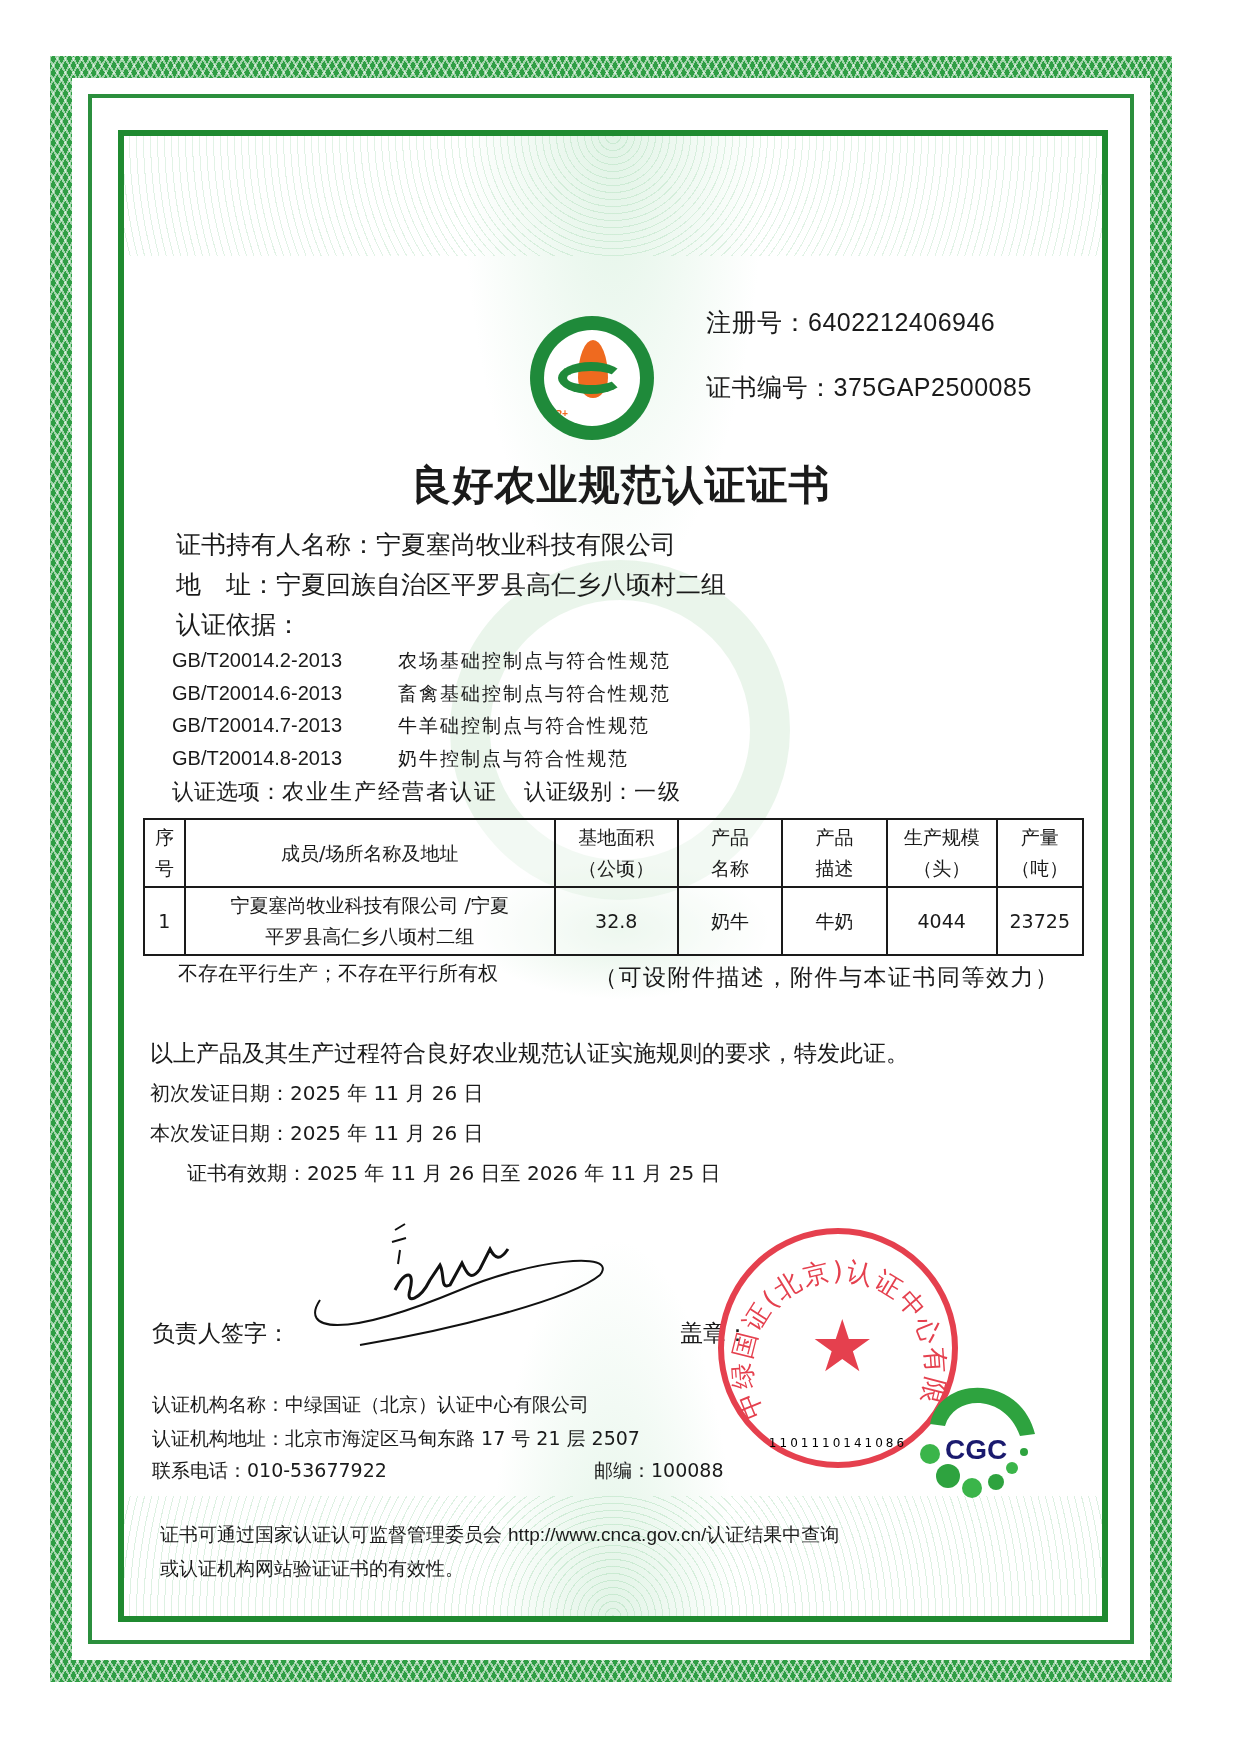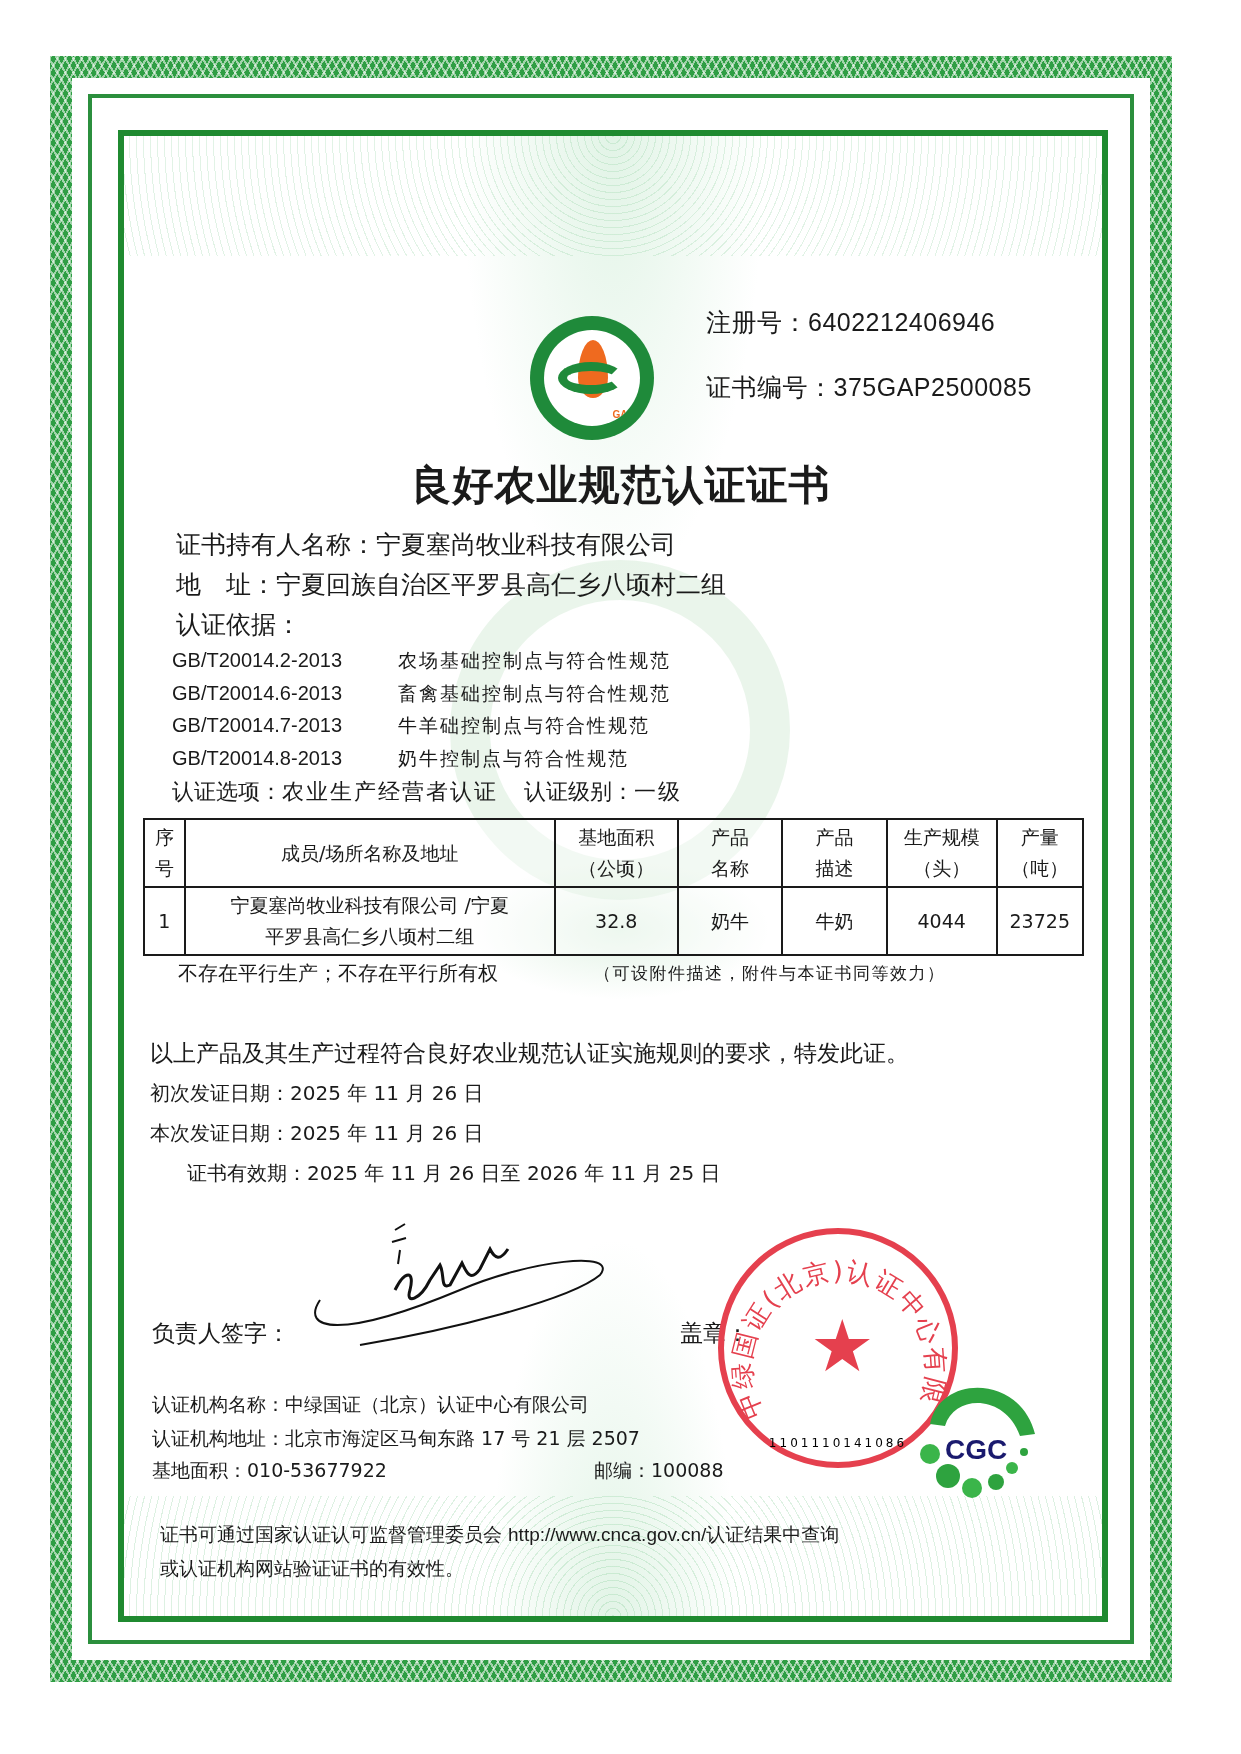--- a/index.html
+++ b/index.html
@@ -67,22 +67,22 @@
     }
     .logo-seed {
       position: absolute; left: 34px; top: 10px; width: 30px; height: 58px;
       background: #ef6a1f; border-radius: 50% 50% 50% 50% / 65% 65% 35% 35%;
     }
     .logo-c {
       position: absolute; left: 14px; top: 32px; width: 66px; height: 32px;
       border: 9px solid #1f8a3a; border-right-color: transparent; border-radius: 50%;
     }
     .logo-gap {
-      position: absolute; left: 0; right: 0; bottom: 6px; text-align: right;
-      font-size: 10px; font-weight: bold; color: #ef6a1f; font-family: Liberation Sans, sans-serif;
+      position: absolute; left: 0; right: 0; bottom: 6px; text-align: left;
+      font-size: 10px; font-weight: bold; color: #ef6a1f; font-family: Liberation Mono, monospace;
     }
     .reg-line {
       position: absolute; left: 706px; font-size: 25px; letter-spacing: 0.5px;
       font-family: "Liberation Sans", "DejaVu Sans", sans-serif;
     }
     .reg-number { top: 306px; }
     .cert-number { top: 371px; }
 
     .title {
       position: absolute; left: 0; right: 0; top: 458px; text-align: center;
@@ -114,21 +114,21 @@
       border: 2px solid #1a1a1a; text-align: center; font-weight: normal; padding: 2px 4px;
       line-height: 31px;
     }
     table.members th { height: 68px; }
     table.members td { height: 66px; }
     .col-no { width: 42px; } .col-name { width: 403px; } .col-area { width: 130px; }
     .col-prod { width: 112px; } .col-desc { width: 112px; } .col-scale { width: 114px; } .col-out { width: 88px; }
 
     .parallel { position: absolute; left: 178px; top: 960px; font-size: 20px; white-space: nowrap; font-family: Liberation Serif, serif; }
     .attach-note {
-      position: absolute; left: 594px; top: 962px; font-size: 17px; white-space: nowrap;
+      position: absolute; left: 594px; top: 962px; font-size: 23px; white-space: nowrap;
       font-family: "DejaVu Serif", "Liberation Serif", serif; letter-spacing: 1.5px;
     }
 
     .statement { position: absolute; left: 150px; top: 1038px; font-size: 23px; white-space: nowrap; }
     .date-line { position: absolute; left: 150px; font-size: 20px; white-space: nowrap; }
     .date-0 { top: 1080px; } .date-1 { top: 1120px; } .date-2 { top: 1160px; margin-left: 37px; }
 
     
     .sign-label { position: absolute; left: 152px; top: 1318px; font-size: 23px; }
     .signature { position: absolute; left: 300px; top: 1220px; width: 330px; height: 130px; }
@@ -255,19 +255,19 @@
   <circle cx="48" cy="112" r="12" fill="#2ea33f"></circle>
   <circle cx="72" cy="124" r="10" fill="#3bb54a"></circle>
   <circle cx="96" cy="118" r="8" fill="#2ea33f"></circle>
   <circle cx="112" cy="104" r="6" fill="#3bb54a"></circle>
   <circle cx="124" cy="88" r="4" fill="#2ea33f"></circle>
   <text x="45" y="95" font-size="28" font-weight="bold" fill="#1a1a6e" font-family="Liberation Sans, sans-serif" id="cgc-text">CGC</text>
 </svg>
 
 <div class="org org-0"><span>认证机构名称：</span><span>中绿国证（北京）认证中心有限公司</span></div>
 <div class="org org-1"><span>认证机构地址：</span><span>北京市海淀区马甸东路 17 号 21 层 2507</span></div>
-<div class="org org-2"><span>基地面积：</span><span>010-53677922</span></div>
+<div class="org org-2"><span>联系电话：</span><span>010-53677922</span></div>
 <div class="postcode"><span>邮编：</span><span>100088</span></div>
 
 <div class="verify verify-0">
   <span>证书可通过国家认证认可监督管理委员会 </span><span class="url">http://www.cnca.gov.cn/</span><span>认证结果中查询</span>
 </div>
 <div class="verify verify-1">或认证机构网站验证证书的有效性。</div>
 
 </body></html>

